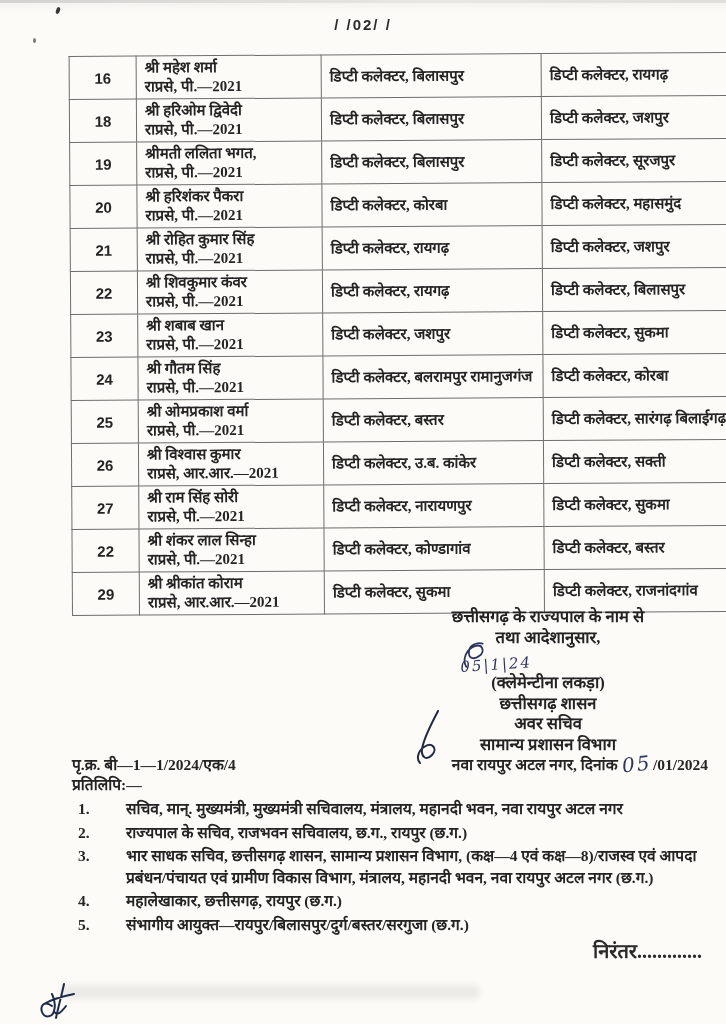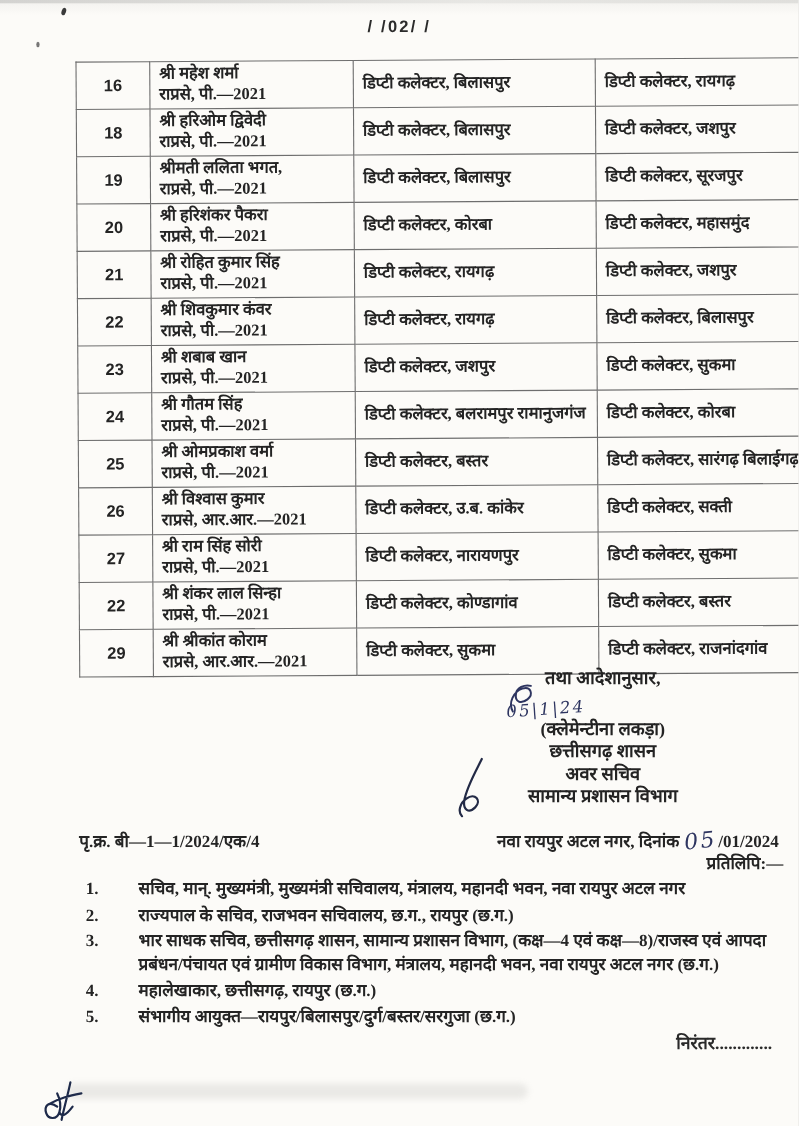--- a/index.html
+++ b/index.html
@@ -69,28 +69,28 @@
     display:inline-block; font-style:italic; font-weight:400;
     font-size:20px; letter-spacing:2px; color:#2e3560;
     transform:rotate(-6deg); position:relative; top:1px; margin:0 1px;
     font-family:"DejaVu Serif",serif;
   }
 
   .copy {
     position:absolute; top:773px; left:72px; width:640px;
     font-size:15.5px; font-weight:600; color:#242424;
   }
-  .copy-heading { font-weight:700; margin-bottom:3px;text-align:right; }
+  .copy-heading { font-weight:700; margin-bottom:3px; }
   .copy-item { display:flex; line-height:21.5px; margin-bottom:2px; }
   .copy-num { flex:none; width:48px; padding-left:6px; }
   .copy-text { flex:1; padding-right:2px; }
 
   .continuation {
     position:absolute; top:937px; right:24px;
-    font-size:16px; font-weight:600; color:#2a2a2a;
+    font-size:20px; font-weight:600; color:#2a2a2a;
   }
 
   .initial-mark { position:absolute; left:30px; top:978px; }
 </style>
 </head>
 <body>
 
 <div class="page">
 
   <div class="scan-edge-top"></div>
@@ -229,20 +229,21 @@
         <span class="name-l2">राप्रसे, आर.आर.—2021</span>
       </td>
       <td class="c-from">डिप्टी कलेक्टर, सुकमा</td>
       <td class="c-to">डिप्टी कलेक्टर, राजनांदगांव</td>
     </tr>
   </tbody>
     </table>
   </div>
 
   <div class="closing">
+    <div>छत्तीसगढ़ के राज्यपाल के नाम से</div>
     <div>तथा आदेशानुसार,</div>
     <span class="hand-date">
       <svg width="34" height="30" viewBox="0 0 34 30">
         <path d="M6 26 C2 18 8 8 16 6 C24 4 26 12 20 16 C14 20 8 18 10 10 C11 5 18 2 24 4" fill="none" stroke="#2e3560" stroke-width="1.8" stroke-linecap="round"></path>
       </svg>
       <span class="txt">05|1|24</span>
     </span>
     <div>(क्लेमेन्टीना लकड़ा)</div>
     <div>छत्तीसगढ़ शासन</div>
     <div>अवर सचिव</div>

